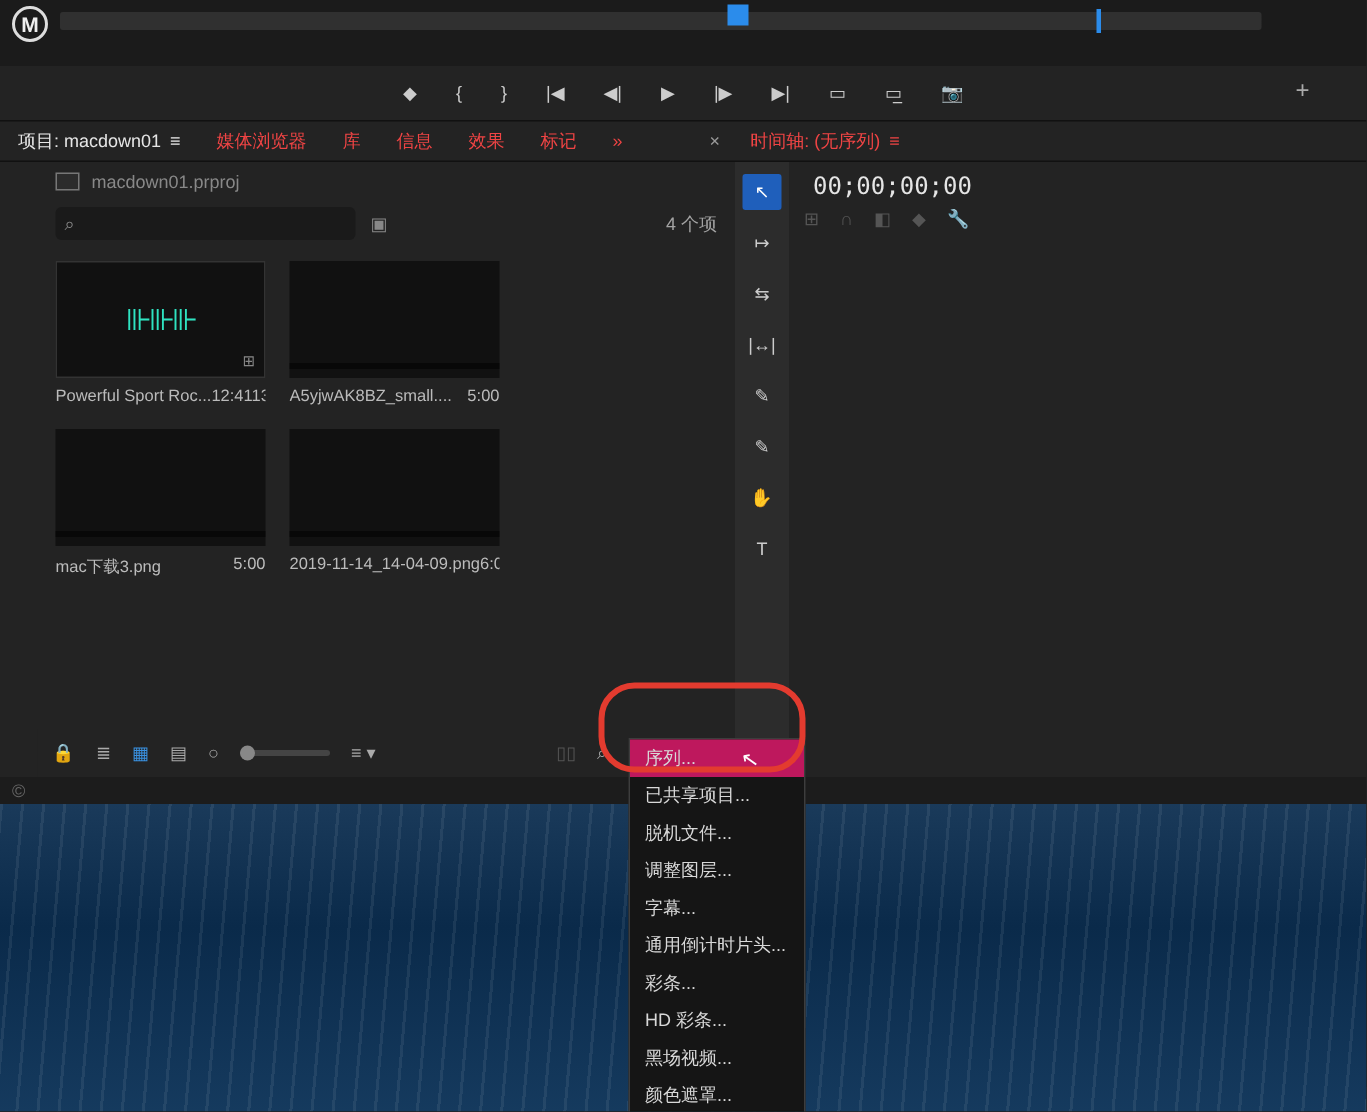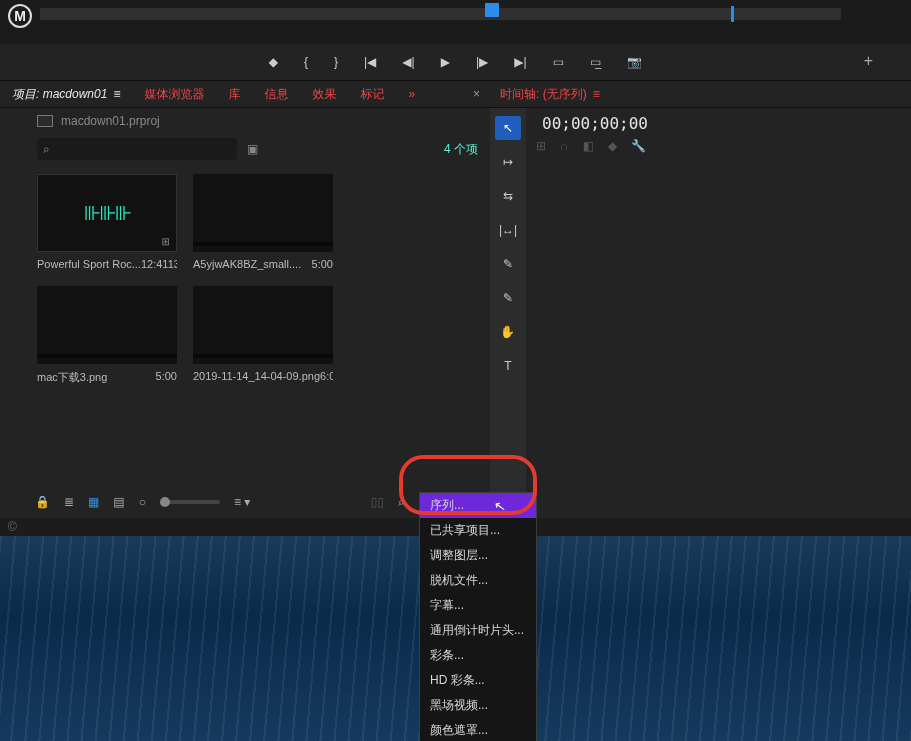--- a/index.html
+++ b/index.html
@@ -11,32 +11,32 @@
   .preview-timeline { position: absolute; top: 8px; left: 40px; right: 70px; height: 12px; background: linear-gradient(to right, #303030 0, #303030 40%, #303030 100%); border-radius: 2px; }
   .preview-marker { position: absolute; left: 485px; top: 3px; width: 14px; height: 14px; background: #2b8ceb; }
   .preview-end { position: absolute; top: 6px; left: 731px; width: 3px; height: 16px; background: #2b8ceb; }
   
   .transport { height: 36px; width: 911px; background: #232323; display: flex; align-items: center; justify-content: center; gap: 26px; position: relative; }
   .transport .ticon { color: #ccc; }
   .transport .plus { position: absolute; right: 38px; top: 8px; color: #aaa; font-size: 16px; }
   
   .tabs-row { height: 28px; width: 911px; display: flex; align-items: center; background: #232323; border-top: 1px solid #111; border-bottom: 1px solid #111; }
   .tab { padding: 0 12px; line-height: 28px; color: #ef4444; cursor: pointer; display: flex; align-items: center; }
-  .tab.sel { color: #e6e6e6; font-style: italic; }
+  .tab.sel { color: #e6e6e6; }
   .tab .menu-ico { margin-left: 6px; }
   .x-close { color: #999; margin-right: 8px; }
   
   .main { display: flex; width: 911px; height: 410px; }
   .project { width: 490px; background: #232323; display: flex; flex-direction: column; padding-left: 25px; }
   .proj-head { padding: 6px 12px; color: #888; display: flex; align-items: center; }
   .folder-ico { width: 16px; height: 12px; border: 1px solid #777; background: #2c2c2c; margin-right: 8px; }
   .searchrow { display: flex; padding: 4px 12px 8px; align-items: center; }
   .search { flex: 0 0 200px; background: #1a1a1a; height: 22px; border-radius: 4px; display: flex; align-items: center; padding: 0 6px; color: #888; }
   .search-icon-img { width: 14px; height: 14px; margin-left: 10px; color: #888; }
-  .item-count { margin-left: auto; color: #5eead4; }
+  .item-count { margin-left: auto; color: #a3a3a3; }
   .thumbs { display: flex; flex-wrap: wrap; padding: 6px 12px; gap: 16px; }
   .thumb { width: 140px; }
   .thumb .img { width: 140px; height: 78px; background: #111; display: flex; align-items: center; justify-content: center; position: relative; }
   .thumb .img.audio { border: 1px solid #333; }
   .thumb .wave { color: #2fe3c1; font-size: 20px; letter-spacing: -2px; }
   .thumb .bar { position: absolute; bottom: 6px; left: 0; right: 0; height: 4px; background: rgba(0,0,0,.5); }
   .pic1 { background: radial-gradient(circle at 50% 50%, #4b5d80, #c62828 30%, #e6e6e6 60%); }
   .pic2 { background: linear-gradient(#f7b733 0%, #fc4a1a 50%, #4a3a2a 100%); }
   .pic3 { background: linear-gradient(#9fc7e8 0%, #6fa7d6 45%, #e8f4ff 70%, #bcdcf2 100%); }
   .thumb .label { display: flex; justify-content: space-between; color: #bbb; margin-top: 6px; font-size: 11px; white-space: nowrap; overflow: hidden; }
@@ -56,21 +56,21 @@
   .timeline { flex: 1; background: #232323; padding: 6px 10px; }
   .tl-tc { color: #e5e5e5; font-size: 16px; font-family: monospace; margin-left: 6px; }
   .tl-icons { display: flex; gap: 14px; margin-top: 6px; color: #555; }
   
   .cc-strip { height: 18px; width: 911px; background: #1c1c1c; color: #666; padding-left: 8px; display: flex; align-items: center; }
   
   .desktop { width: 911px; height: 205px; background: linear-gradient(180deg, #1a3a5a 0%, #0a2a4a 40%, #153a5e 100%); background-image: repeating-linear-gradient(95deg, rgba(255,255,255,.07) 0 2px, transparent 2px 14px), linear-gradient(180deg, #1a3a5a 0%, #0a2a4a 40%, #153a5e 100%); }
   
   .ctx { position: absolute; top: 492px; left: 419px; width: 118px; background: #151515; border: 1px solid #3d3d3d; z-index: 30; }
   .ctx .mi { padding: 4px 10px; color: #d8d8d8; font-size: 12px; }
-  .ctx .mi.hover { background: #6d28d9; }
+  .ctx .mi.hover { background: #be185d; }
   
   .highlight { position: absolute; top: 455px; left: 399px; width: 138px; height: 60px; border: 4px solid #e33b2f; border-radius: 24px; z-index: 40; pointer-events: none; }
   
   .cursor { position: absolute; top: 498px; left: 494px; z-index: 50; font-size: 14px; color: #fff; transform: rotate(-10deg); pointer-events: none; }
 </style>
 </head>
 <body>
 
 <div class="watermark">
   <span class="watermark-logo">M</span>
@@ -214,22 +214,22 @@
 
 <div class="cc-strip">
   <span>©</span>
 </div>
 
 <div class="desktop"></div>
 
 <div class="ctx">
   <div class="mi hover">序列...</div>
   <div class="mi">已共享项目...</div>
+  <div class="mi">脱机文件...</div>
   <div class="mi">调整图层...</div>
-  <div class="mi">脱机文件...</div>
   <div class="mi">字幕...</div>
   <div class="mi">通用倒计时片头...</div>
   <div class="mi">彩条...</div>
   <div class="mi">HD 彩条...</div>
   <div class="mi">黑场视频...</div>
   <div class="mi">颜色遮罩...</div>
 
 </div>
 
 <div class="highlight"></div>

